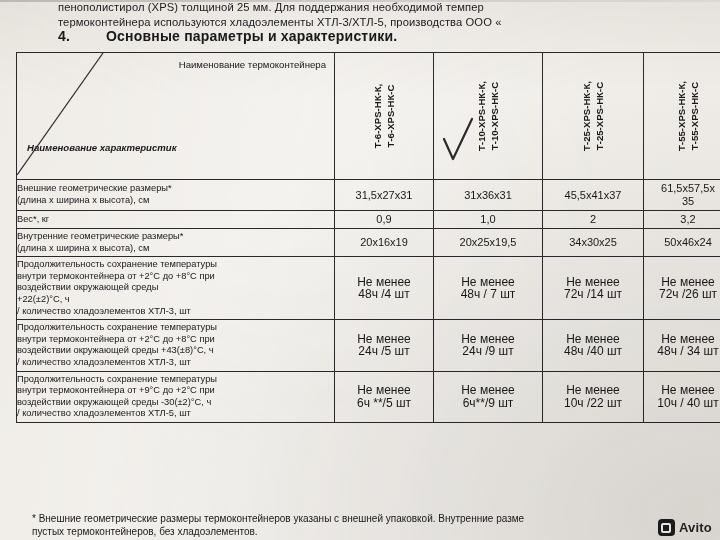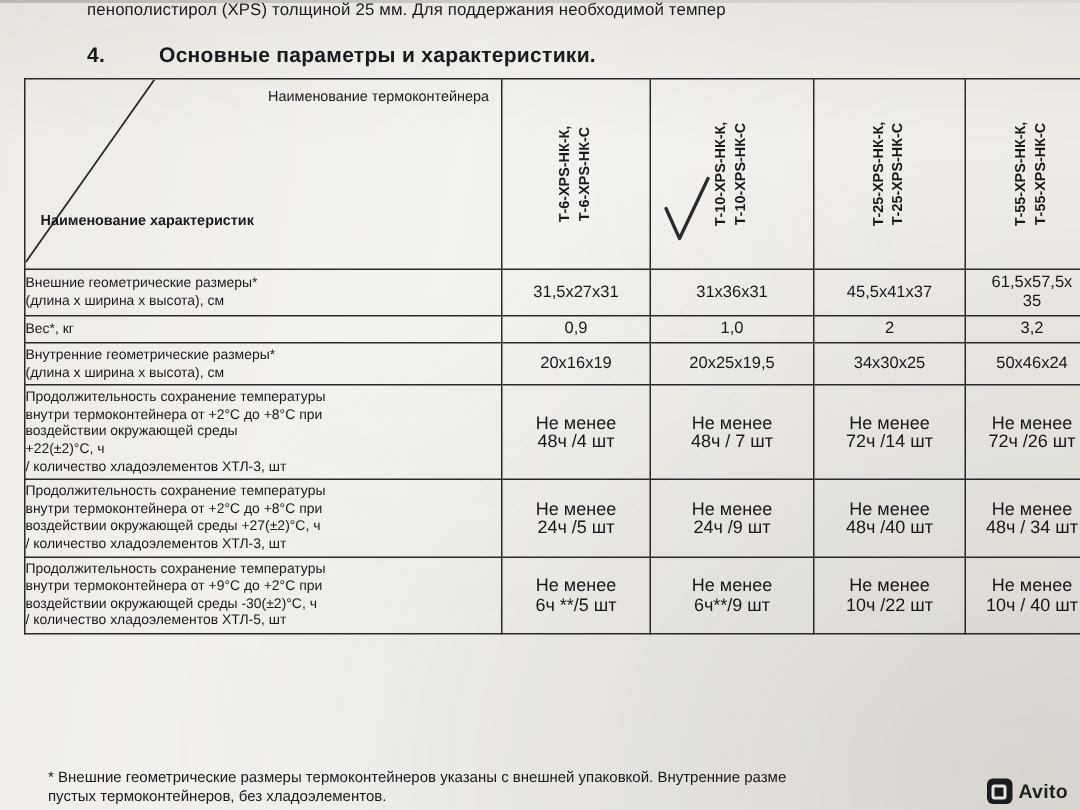--- a/index.html
+++ b/index.html
@@ -138,20 +138,21 @@
     font-size: 9.6px;
     font-weight: normal;
     white-space: nowrap;
   }
   .hdr .lbl-bottom {
     position: absolute;
     left: 10px;
     bottom: 26px;
     font-size: 9.6px;
     white-space: nowrap;
+    font-style: italic;
   }
 
   .vhdr {
     height: 122px;
     padding: 0;
     position: relative;
   }
   .vhdr .rot {
     position: absolute;
     left: 50%;
@@ -239,20 +240,21 @@
 </style>
 </head>
 <body>
 
 <div id="page">
 
   <div class="edge-top"></div>
 
   <div class="top-text">
     <span class="line1">пенополистирол (XPS) толщиной 25 мм. Для поддержания необходимой темпер</span>
+    <span class="line2">термоконтейнера используются хладоэлементы ХТЛ-3/ХТЛ-5, производства ООО «</span>
   </div>
 
   <div class="section-head">
     <span class="num">4.</span><span>Основные параметры и характеристики.</span>
   </div>
 
   <table class="spec">
     <colgroup>
       <col style="width:318px">
       <col style="width:99px">
@@ -381,21 +383,21 @@
           </td>
           <td class="val white small">
             <div>Не менее</div>
             <div>72ч /26 шт</div>
           </td>
         </tr>
         <tr>
           <td class="rowhead shade">
             <div>Продолжительность сохранение температуры</div>
             <div>внутри термоконтейнера от +2°С до +8°С при</div>
-            <div>воздействии окружающей среды +27(±2)°С, ч</div>
+            <div>воздействии окружающей среды +43(±8)°С, ч</div>
             <div>/ количество хладоэлементов ХТЛ-3, шт</div>
           </td>
           <td class="val shade small">
             <div>Не менее</div>
             <div>24ч /5 шт</div>
           </td>
           <td class="val shade small">
             <div>Не менее</div>
             <div>24ч /9 шт</div>
           </td>

